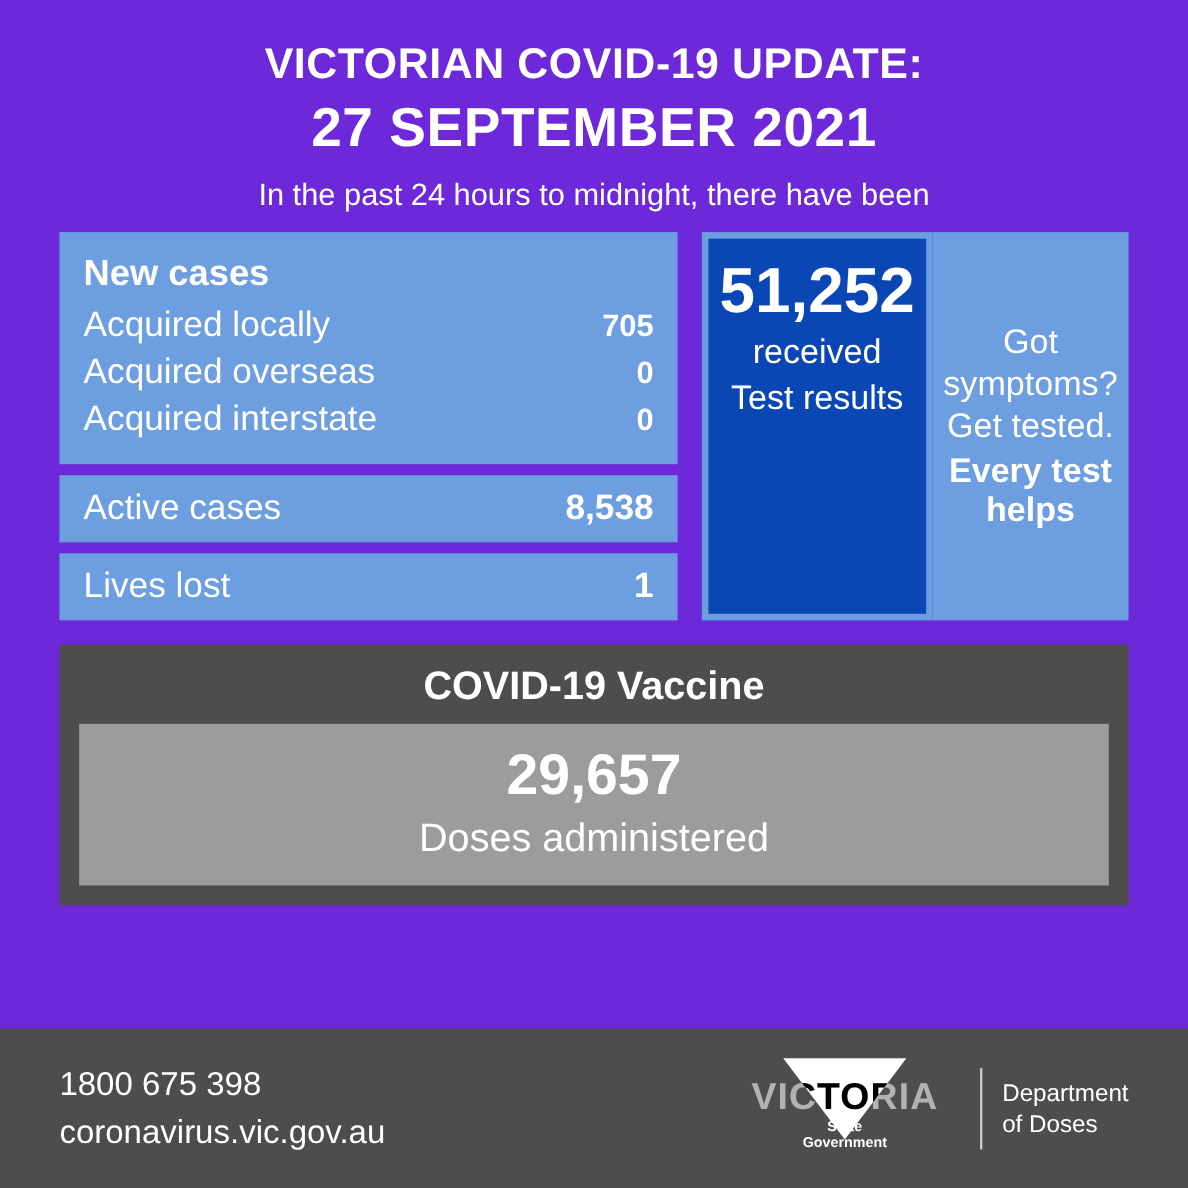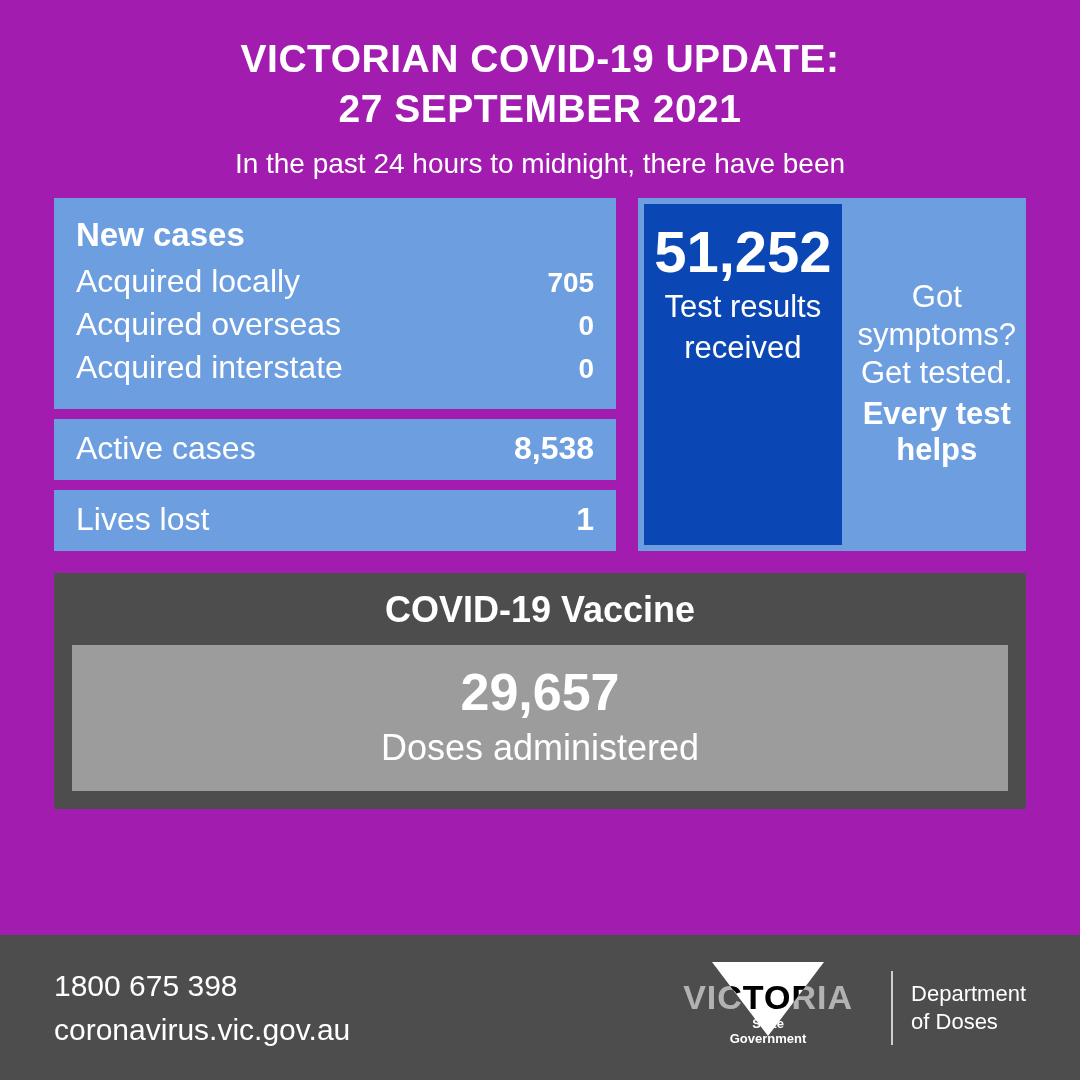--- a/index.html
+++ b/index.html
@@ -5,39 +5,39 @@
   * { box-sizing: border-box; margin: 0; padding: 0; }
   html, body {
     width: 1080px; height: 1080px;
     font-family: "Liberation Sans", sans-serif;
     background: #0a50c8;
     overflow: hidden;
   }
   .page {
     position: relative;
     width: 1080px; height: 1080px;
-    background: #a21caf;
+    background: #6d28d9;
     display: flex;
     flex-direction: column;
   }
 
   
   .header {
     padding: 38px 40px 0 40px;
     text-align: center;
     color: #ffffff;
   }
   .title-line1 {
     font-size: 39px;
     font-weight: bold;
     letter-spacing: 0.5px;
     line-height: 1.1;
   }
   .title-line2 {
-    font-size: 39px;
+    font-size: 50px;
     font-weight: bold;
     letter-spacing: 0.5px;
     line-height: 1.25;
     margin-top: 4px;
   }
   .subtitle {
     font-size: 28px;
     font-weight: 400;
     margin-top: 14px;
     color: #ffffff;
@@ -272,22 +272,22 @@
       <div class="panel-lightblue stat-bar">
         <span class="label">Lives lost</span>
         <span class="value">1</span>
       </div>
 
     </div>
 
     <div class="col-right">
       <div class="tests-box">
         <div class="tests-number">51,252</div>
+        <div class="tests-label">received</div>
         <div class="tests-label">Test results</div>
-        <div class="tests-label">received</div>
       </div>
       <div class="symptoms-box">
         <div class="symptoms-line">Got symptoms?</div>
         <div class="symptoms-line">Get tested.</div>
         <div class="symptoms-strong">Every test helps</div>
       </div>
     </div>
 
   </div>
 

